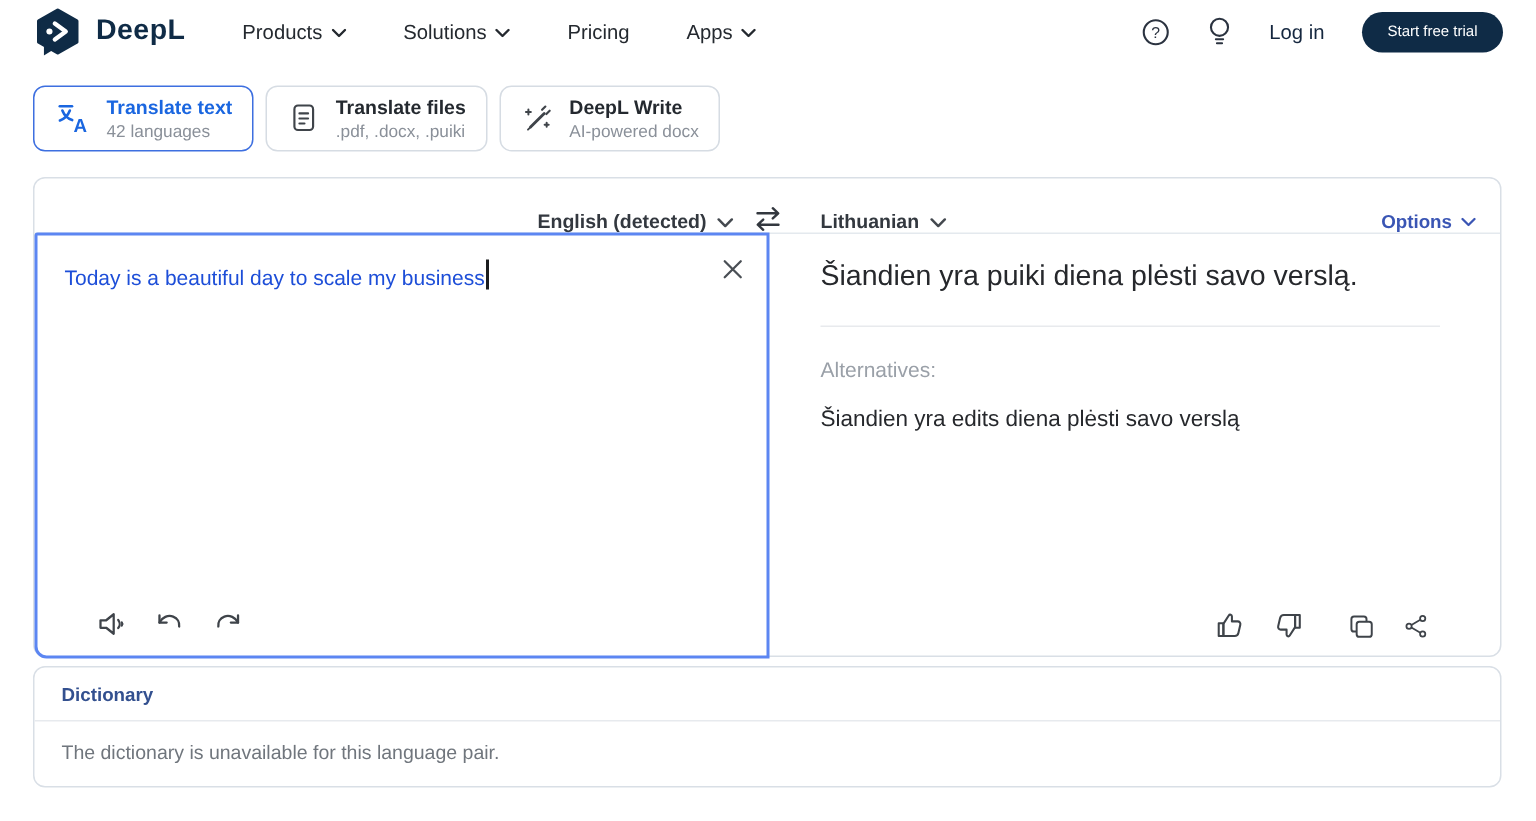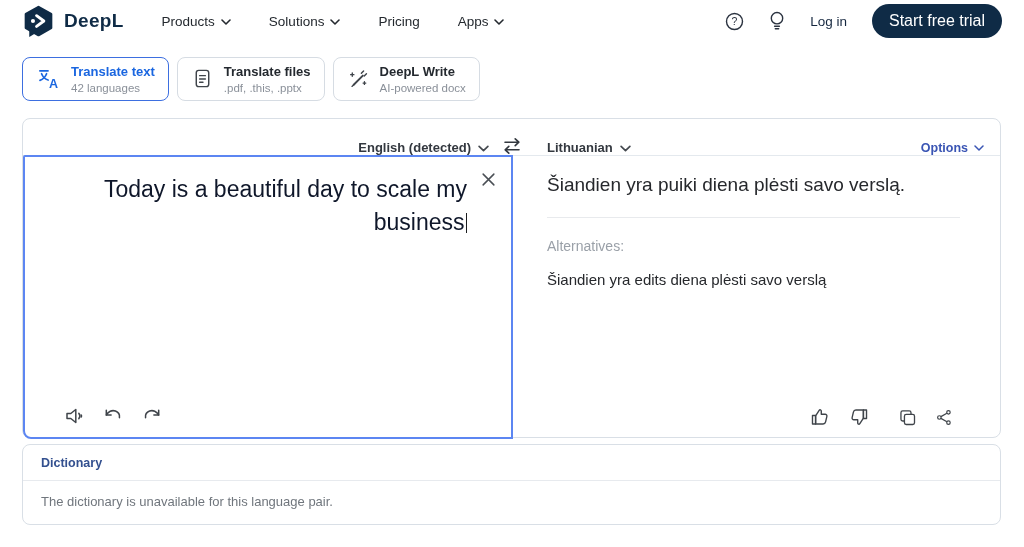--- a/index.html
+++ b/index.html
@@ -15,21 +15,21 @@
   .brand { display:flex; align-items:center; gap:9px; cursor:pointer; }
   .brand-name { font-size:19px; font-weight:700; color:#0f2b46; letter-spacing:.3px; }
   .nav-menu { display:flex; align-items:center; margin-left:38px; gap:38px; }
   .nav-item { display:flex; align-items:center; gap:6px; font-size:13.5px; color:#24292f; cursor:pointer; }
   .nav-item .chev { color:#24292f; margin-top:2px; }
   .nav-right { margin-left:auto; display:flex; align-items:center; gap:25px; }
   .icon-btn { color:#2b3340; cursor:pointer; display:flex; align-items:center; }
   .login { font-size:13.5px; color:#15273f; cursor:pointer; }
   .cta {
     background:#0f2b46; color:#fff; border:none; border-radius:999px;
-    padding:8px 17px; font-size:16px; font-family:inherit; cursor:pointer;
+    padding:8px 17px; font-size:10px; font-family:inherit; cursor:pointer;
   }
 
   
   .tabs { position:absolute; top:57px; left:22px; display:flex; gap:8px; }
   .tab {
     display:flex; align-items:center; gap:10px; padding:6px 13px; background:#fff;
     border:1px solid #d6dce3; border-radius:8px; cursor:pointer; min-height:40px;
   }
   .tab.active { border:1.5px solid #3d6fe0; }
   .tab-title { font-size:13px; font-weight:700; color:#24292f; line-height:1.2; }
@@ -49,21 +49,21 @@
   .lang-btn .chev { margin-top:2px; color:#44494f; }
   .swap-btn { width:46px; display:flex; justify-content:center; color:#33383f; cursor:pointer; }
   .lang-right { margin-left:12px; }
   .options-btn { margin-left:auto; margin-right:16px; display:flex; align-items:center; gap:6px;
     font-size:12.5px; font-weight:700; color:#3a55b4; cursor:pointer; }
 
   .source-panel {
     position:absolute; top:36px; left:0; width:490px; height:284px;
     border:2px solid #5c86f2; border-radius:2px 0 0 8px; background:#fff;
   }
-  .source-text { padding:16px 44px 0 18px; font-size:23px; line-height:1.45; color:#0f172a;text-align:right; }
+  .source-text { padding:16px 44px 0 18px; font-size:14px; line-height:1.45; color:#1d4ed8; }
   .caret { display:inline-block; width:1.5px; height:20px; background:#1b1d1f; vertical-align:-3px; margin-left:1px; }
   .clear-btn { position:absolute; top:15px; right:15px; color:#4a4f55; cursor:pointer; }
   .source-tools { position:absolute; left:38px; bottom:9px; display:flex; align-items:center; gap:15px; color:#3f444a; }
   .tool { cursor:pointer; display:flex; align-items:center; }
 
   .target-panel { position:absolute; top:36px; left:490px; right:0; bottom:0; padding:16px 40px 0 34px; }
   .target-text { font-size:19px; line-height:1.45; color:#26282c; }
   .alt-divider { margin-top:18px; border-top:1px solid #e8eaed; }
   .alt-label { margin-top:20px; font-size:14px; color:#9aa0a8; }
   .alt-text { margin-top:17px; font-size:15px; color:#26282c; cursor:pointer; }
@@ -159,21 +159,21 @@
 
     <div class="tab">
       <span class="tab-icon">
         <svg width="23" height="23" viewBox="0 0 24 24">
           <rect x="5.5" y="3.5" width="13" height="17" rx="2.5" fill="none" stroke="currentColor" stroke-width="1.5"></rect>
           <path d="M9 9 H15 M9 12.5 H15 M9 16 H12.5" fill="none" stroke="currentColor" stroke-width="1.5" stroke-linecap="round"></path>
         </svg>
       </span>
       <span>
         <div class="tab-title">Translate files</div>
-        <div class="tab-sub">.pdf, .this, .pptx</div>
+        <div class="tab-sub">.pdf, .docx, .puiki</div>
       </span>
     </div>
 
     <div class="tab">
       <span class="tab-icon">
         <svg width="23" height="23" viewBox="0 0 24 24">
           <path d="M7 18.5 L16.5 9" fill="none" stroke="currentColor" stroke-width="2" stroke-linecap="round"></path>
           <path d="M5.2 20.3 L7 18.5" fill="none" stroke="currentColor" stroke-width="1.3" stroke-linecap="round"></path>
           <path d="M15 6.5 L17.3 4.2 M18 9.4 L20.3 7.1" fill="none" stroke="currentColor" stroke-width="1.5" stroke-linecap="round"></path>
           <path d="M3.8 8 H7.2 M5.5 6.3 V9.7" fill="none" stroke="currentColor" stroke-width="1.4" stroke-linecap="round"></path>

